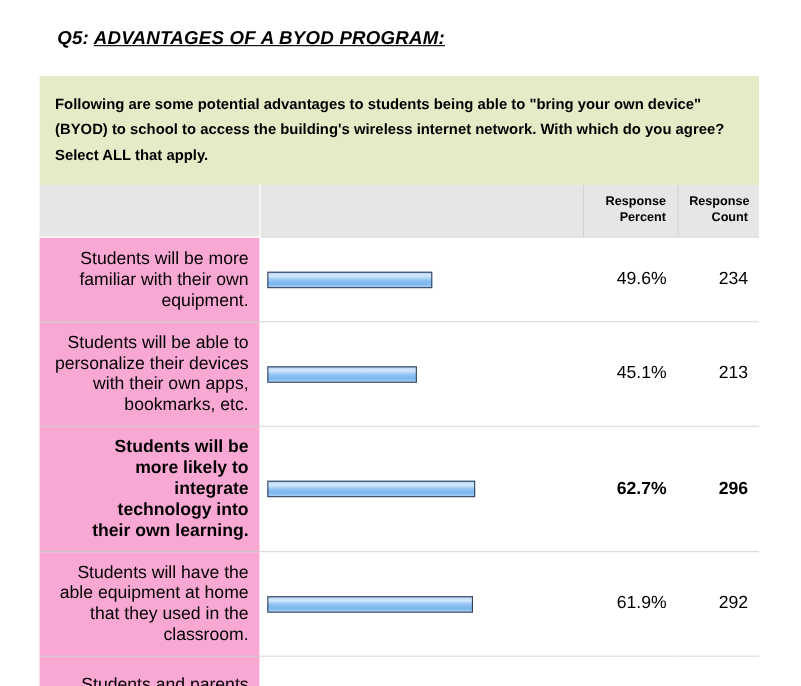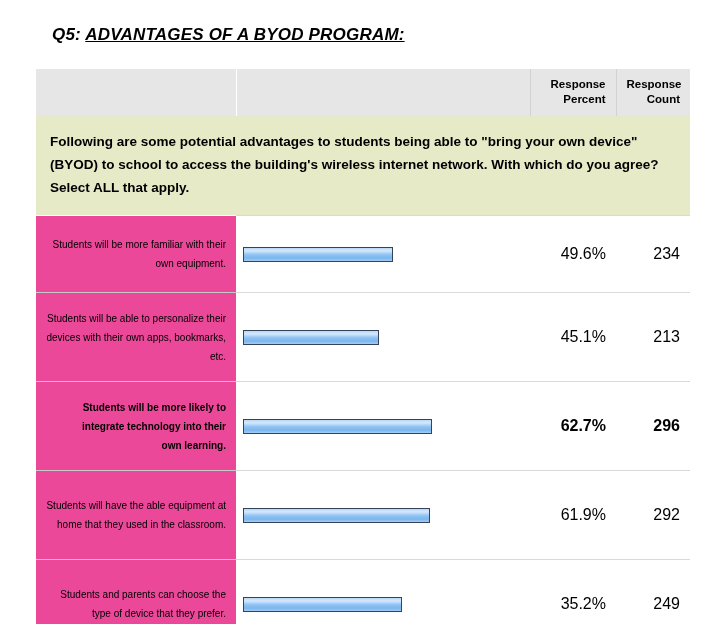--- a/index.html
+++ b/index.html
@@ -61,23 +61,23 @@
     height: 46px;
     box-sizing: border-box;
   }
   .head-spacer { border-right: 1px solid #ffffff; }
   .head-bar    { border-right: 1px solid #d2d2d2; }
   .head-pct    { text-align: right; border-right: 1px solid #d2d2d2; }
   .head-cnt    { text-align: right; }
 
   
   .row-label {
-    background: #ec4899;
+    background: #f9a8d4;
     text-align: right;
-    font-size: 10px;
+    font-size: 16px;
     line-height: 19px;
     padding: 9px 10px 9px 8px;
     vertical-align: middle;
     border-top: 1px solid #ffffff;
     border-bottom: 1px solid #c9c9c9;
   }
   .row-bar {
     background: #ffffff;
     padding: 0 0 0 7px;
     vertical-align: middle;
@@ -126,27 +126,27 @@
 
 <table class="survey-table">
   <colgroup>
     <col class="c-label">
     <col class="c-bar">
     <col class="c-pct">
     <col class="c-cnt">
   </colgroup>
   <tbody>
     <tr>
+      <td class="prompt-cell" colspan="4">Following are some potential advantages to students being able to "bring your own device" (BYOD) to school to access the building's wireless internet network. With which do you agree? Select ALL that apply.</td>
+    </tr>
+    <tr>
       <td class="head-spacer"></td>
       <td class="head-bar"></td>
       <td class="head-pct">Response Percent</td>
       <td class="head-cnt">Response Count</td>
-    </tr>
-    <tr>
-      <td class="prompt-cell" colspan="4">Following are some potential advantages to students being able to "bring your own device" (BYOD) to school to access the building's wireless internet network. With which do you agree? Select ALL that apply.</td>
     </tr>
   </tbody>
   <tbody id="rows-body">
       <tr>
         <td class="row-label" style="height: 58px;">Students will be more familiar with their own equipment.</td>
         <td class="row-bar">
           <div class="bar" style="width: 149.792px;"></div>
         </td>
         <td class="row-pct">49.6%</td>
         <td class="row-cnt">234</td>

